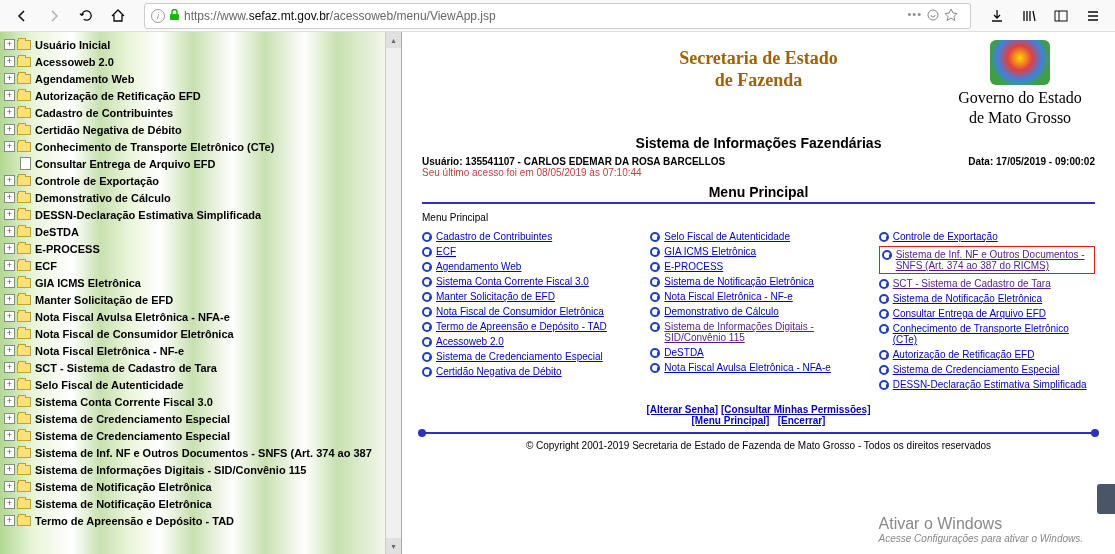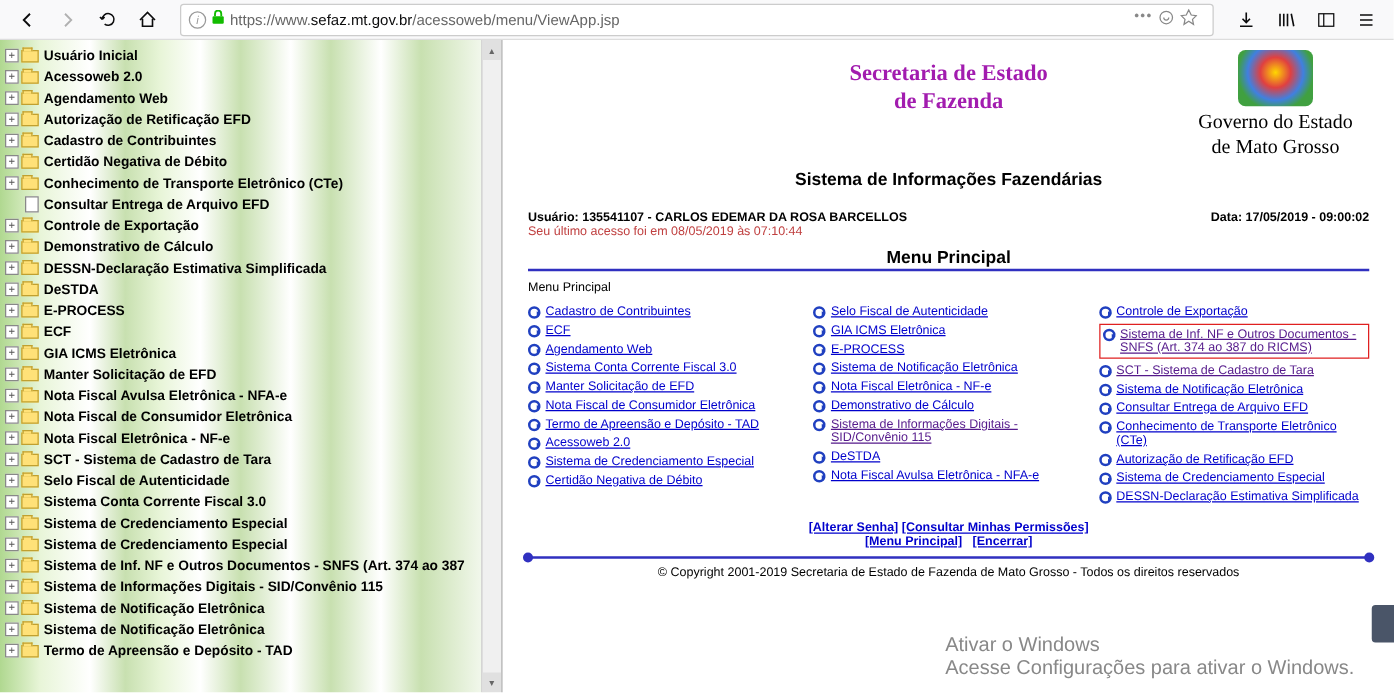--- a/index.html
+++ b/index.html
@@ -27,26 +27,26 @@
 .tree-icon.doc { background: #fff; border: 1px solid #888; width: 11px; height: 13px; }
 .tree-icon.doc::before { display: none; }
 .tree-label { font-size: 11px; color: #000; font-weight: bold; white-space: nowrap; }
 .tree-item.child { padding-left: 20px; }
 .left-scroll { position: absolute; right: 0; top: 0; width: 16px; height: 100%; background: #f0f0f0; border-left: 1px solid #ccc; }
 .left-scroll-up, .left-scroll-down { height: 16px; background: #e0e0e0; display: flex; align-items: center; justify-content: center; font-size: 8px; color: #666; }
 .left-scroll-down { position: absolute; bottom: 0; width: 100%; }
 
 .right-panel { flex: 1; overflow: auto; padding: 8px 20px 20px 20px; position: relative; }
 .header-row { display: flex; justify-content: space-between; align-items: flex-start; }
-.header-title { flex: 1; text-align: center; font-size: 18px; font-weight: bold; color: #a21caf; font-family: Georgia, serif; line-height: 1.2; padding-top: 8px; }
+.header-title { flex: 1; text-align: center; font-size: 18px; font-weight: bold; color: #a16207; font-family: Georgia, serif; line-height: 1.2; padding-top: 8px; }
 .gov-logo { text-align: center; width: 150px; }
 .gov-crest { width: 60px; height: 45px; margin: 0 auto 4px; background: radial-gradient(circle at 50% 40%, #ffd700 0%, #e04040 30%, #4080e0 55%, #40a040 75%); border-radius: 6px; position: relative; }
 .gov-text { font-size: 16px; color: #000; font-family: Georgia, serif; margin-top: 2px; }
 .sub-header { text-align: center; font-size: 14px; font-weight: bold; color: #000; margin-top: 8px; }
-.user-row { display: flex; justify-content: space-between; font-size: 10px; margin-top: 18px; }
+.user-row { display: flex; justify-content: space-between; font-size: 10px; margin-top: 5px; }
 .user-label { font-weight: bold; }
 .last-access { color: #c04040; font-size: 10px; }
 .menu-title { text-align: center; font-size: 14px; font-weight: bold; color: #000; margin: 6px 0 2px; }
 .hr-line { height: 2px; background: #3030c0; margin-bottom: 8px; }
 .section-label { font-size: 10px; color: #000; margin-bottom: 8px; }
 
 .menu-cols { display: flex; gap: 12px; }
 .menu-col { flex: 1; }
 .menu-link { display: flex; align-items: flex-start; gap: 4px; margin-bottom: 4px; font-size: 10px; }
 .bullet { width: 10px; height: 10px; border-radius: 50%; border: 2px solid #2040c0; flex-shrink: 0; margin-top: 1px; position: relative; }
@@ -57,21 +57,21 @@
 
 .footer-links { text-align: center; font-size: 10px; margin-top: 10px; }
 .footer-links a { color: #0000cc; text-decoration: underline; font-weight: bold; }
 .hr-thin { height: 2px; background: #3030c0; margin: 6px 0; position: relative; }
 .hr-thin::before, .hr-thin::after { content: ""; position: absolute; width: 8px; height: 8px; background: #3030c0; border-radius: 50%; top: -3px; }
 .hr-thin::before { left: -4px; }
 .hr-thin::after { right: -4px; }
 .copyright { text-align: center; font-size: 10px; color: #000; }
 
 .watermark { position: absolute; right: 32px; bottom: 10px; color: #888; font-size: 16px; }
-.watermark .small { font-size: 16px; display: block; }
+.watermark .small { font-size: 10px; display: block; font-style: italic; }
 .tv-icon { position: absolute; right: -4px; bottom: 40px; width: 22px; height: 30px; background: #4a5568; border-radius: 3px 0 0 3px; }
 </style>
 </head>
 <body>
 
 <div class="browser-bar">
   <div class="nav-btn">
     <svg width="16" height="16" viewBox="0 0 16 16">
         <path d="M10 3 L5 8 L10 13" stroke="#0c0c0d" stroke-width="1.5" fill="none"></path>
       </svg>

